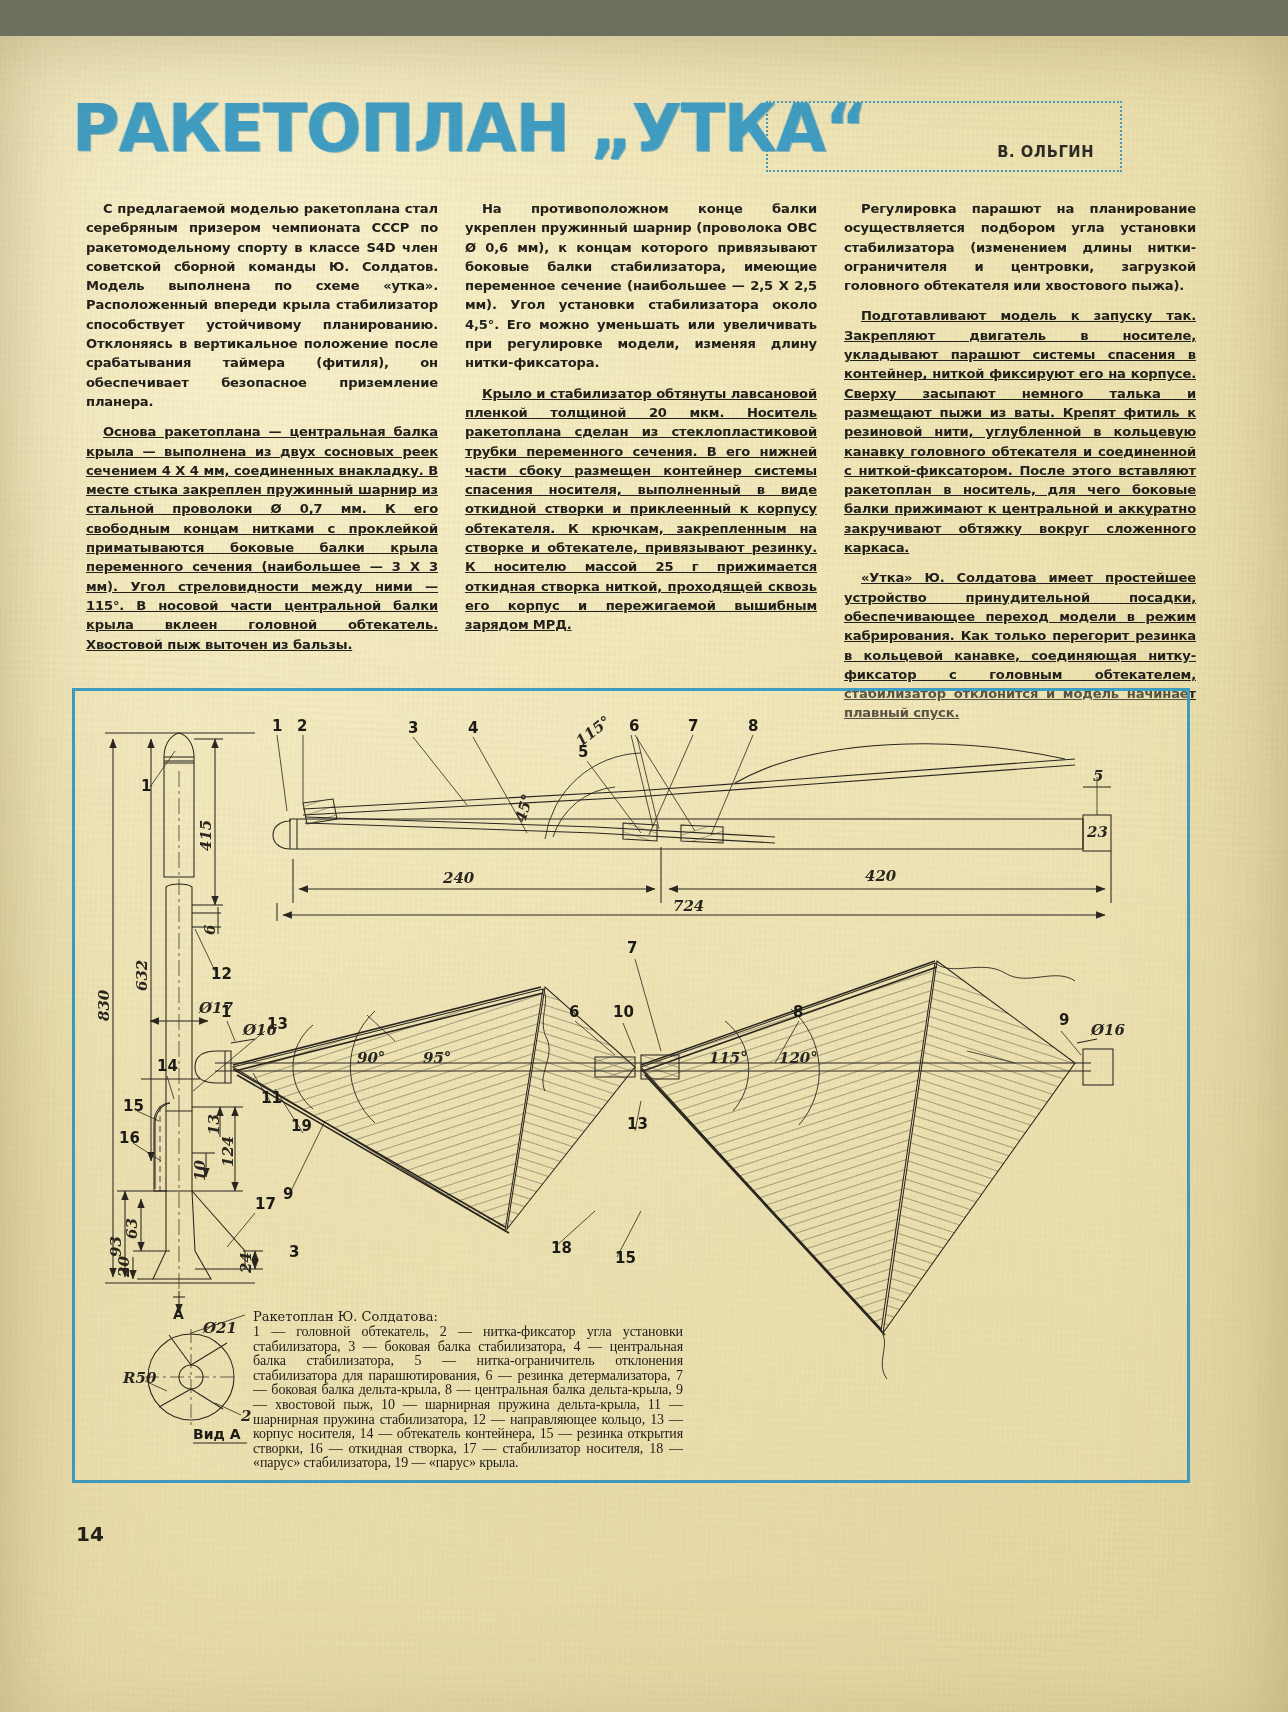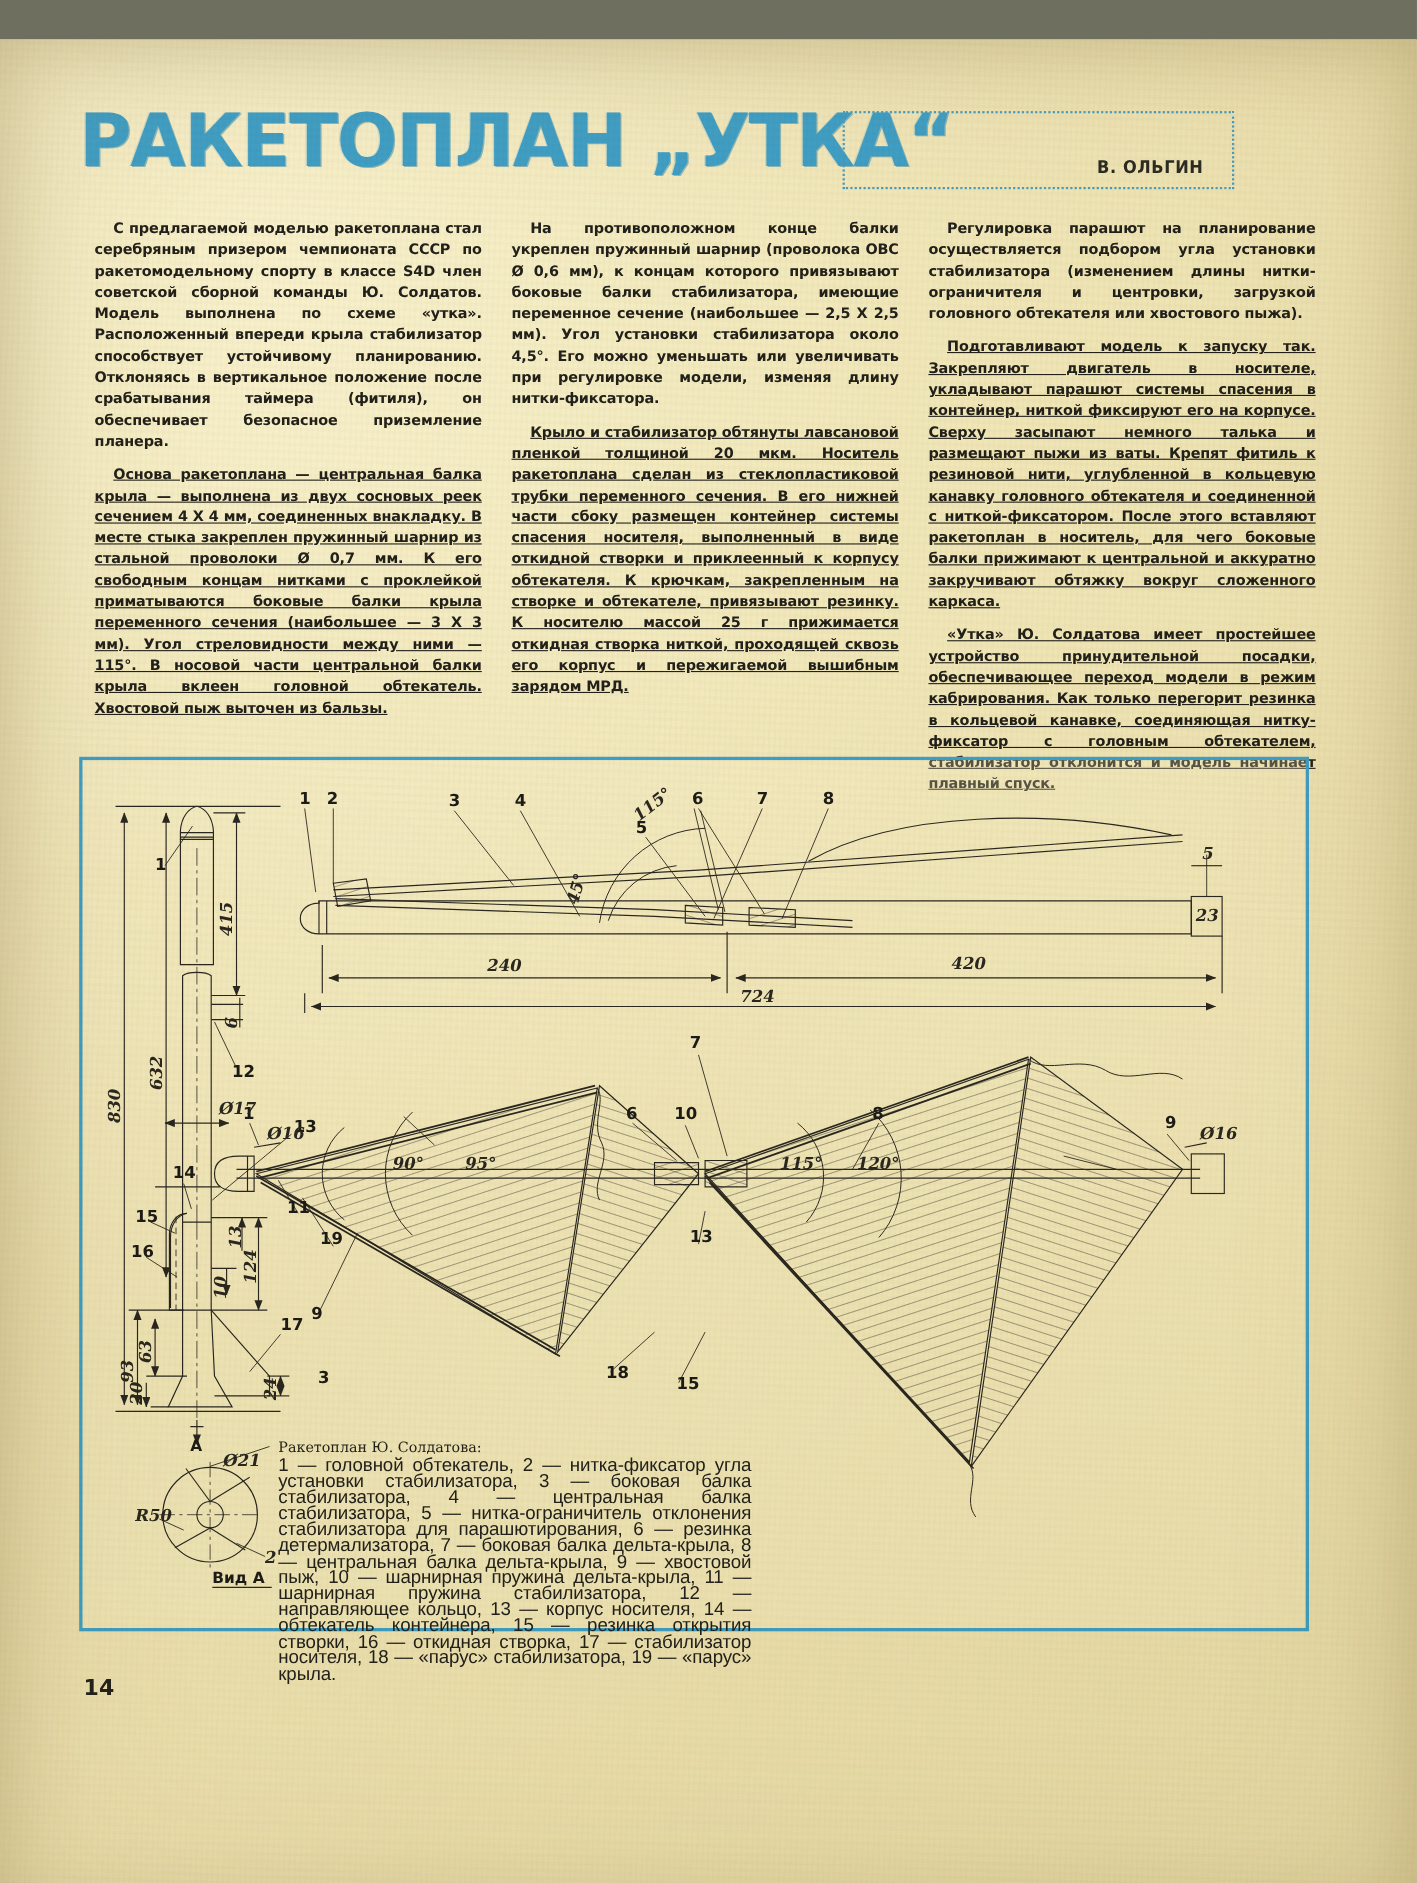--- a/index.html
+++ b/index.html
@@ -117,22 +117,22 @@
     width: 430px;
   }
   .cap-title {
     font-family: "DejaVu Serif", serif;
     font-weight: normal;
     font-size: 13px;
     color: #23211b;
     margin-bottom: 1px;
   }
   .cap-body {
-    font-family: Liberation Sans, sans-serif;
-    font-size: 17px;
+    font-family: Liberation Serif, serif;
+    font-size: 14px;
     line-height: 14.6px;
     color: #23211b;
     text-align: justify;
     letter-spacing: -.1px;
   }
   
   #folio {
     position: absolute;
     left: 76px; top: 1486px;
     font-family: "DejaVu Sans", sans-serif;

